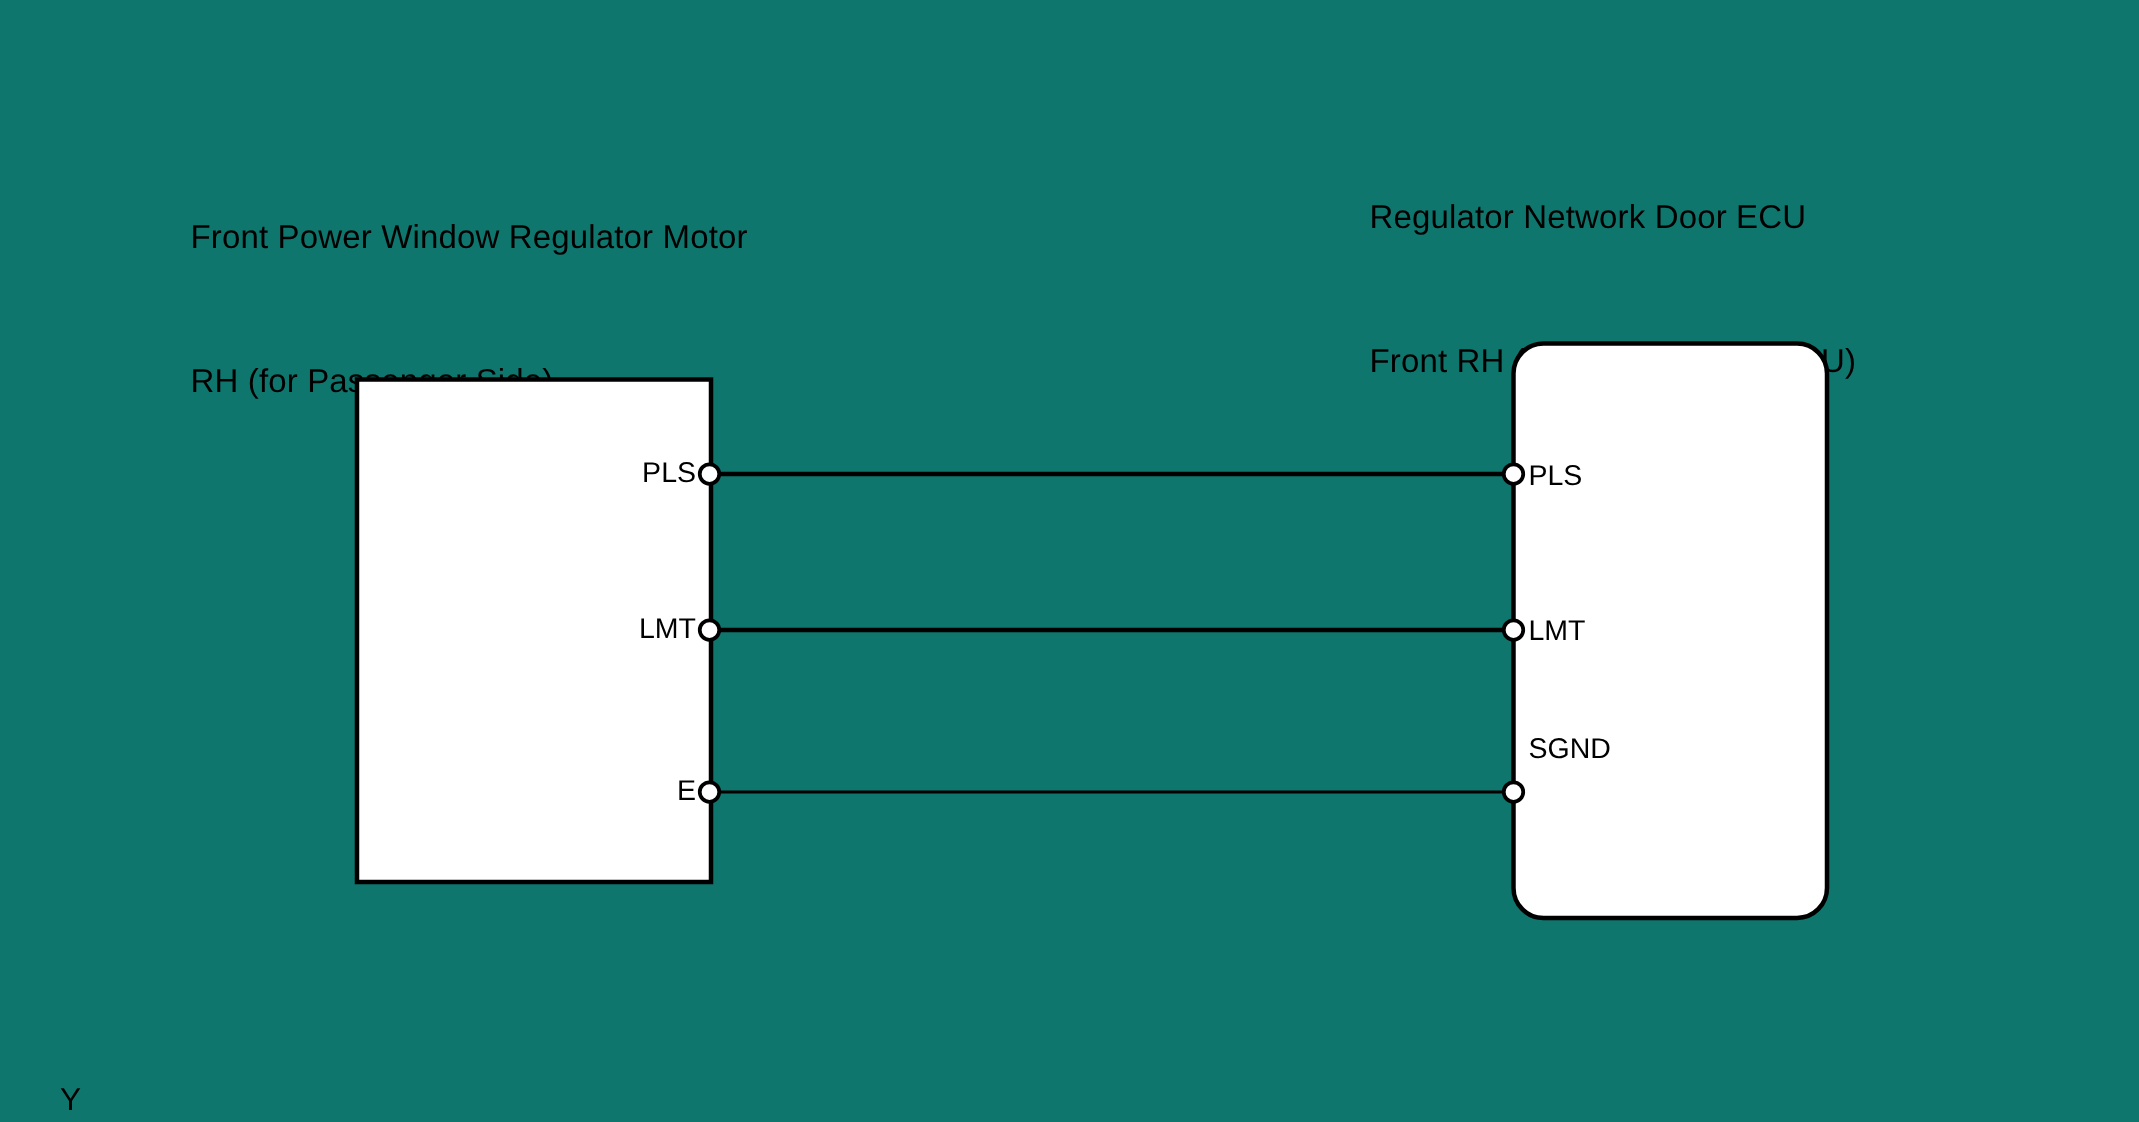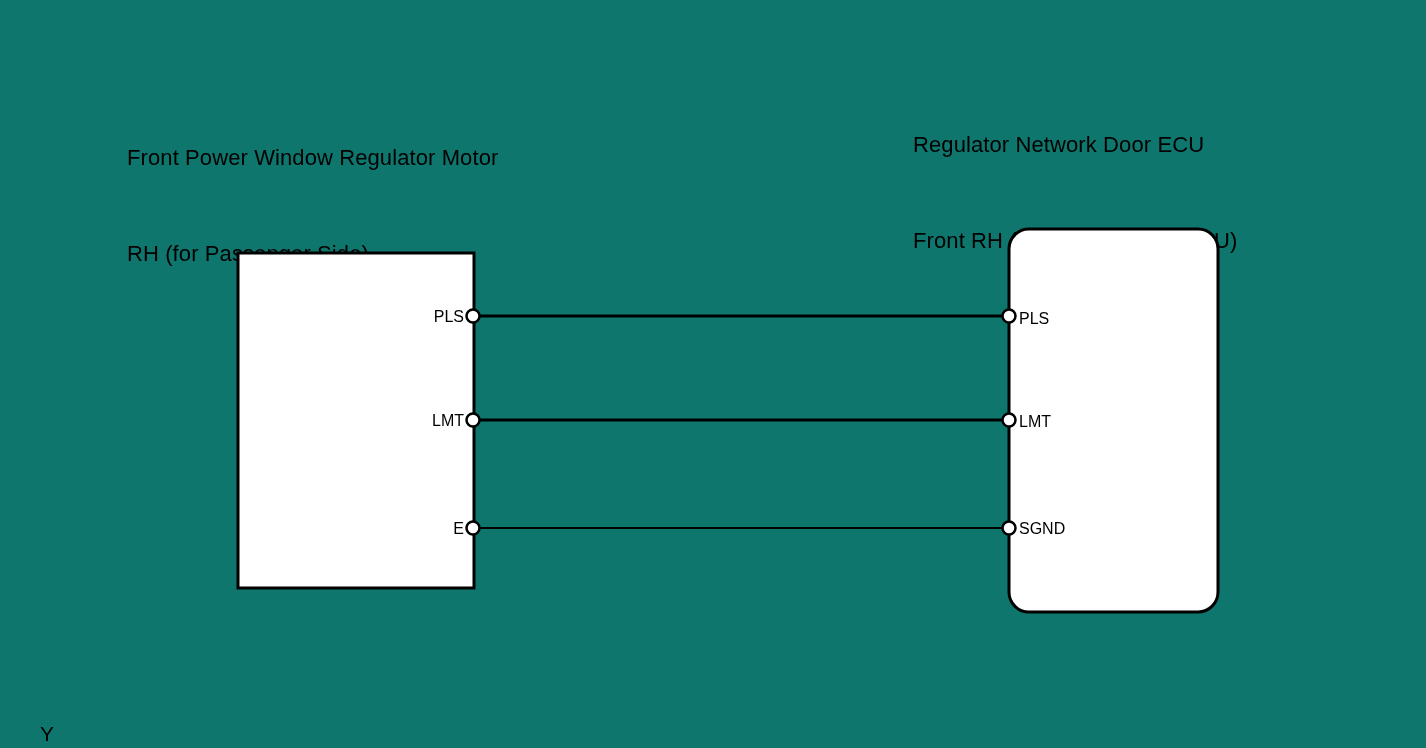--- a/index.html
+++ b/index.html
@@ -45,21 +45,21 @@
     position: absolute;
     left: 0;
     top: 0;
     width: 1426px;
     height: 748px;
   }
 
   
   .pin-label {
     position: absolute;
-    font-size: 16px;
+    font-size: 19px;
     line-height: 23px;
     color: #000000;
     white-space: pre;
   }
   .pin-label.left-side {
     text-align: right;
     transform: translate(-100%, -50%);
   }
   .pin-label.right-side {
     text-align: left;
@@ -111,17 +111,17 @@
     <circle cx="1009" cy="420" r="6.5" fill="#ffffff" stroke="#000000" stroke-width="2.5"></circle>
     <circle cx="1009" cy="528" r="6.5" fill="#ffffff" stroke="#000000" stroke-width="2.5"></circle>
   </svg>
 
   <div class="pin-label left-side" style="left:464px; top:316px;">PLS</div>
   <div class="pin-label left-side" style="left:464px; top:420px;">LMT</div>
   <div class="pin-label left-side" style="left:464px; top:528px;">E</div>
 
   <div class="pin-label right-side" style="left:1019px; top:318px;">PLS</div>
   <div class="pin-label right-side" style="left:1019px; top:421px;">LMT</div>
-  <div class="pin-label right-side" style="left:1019px; top:528px;">SGND</div>
+  <div class="pin-label right-side" style="left:1019px; top:500px;">SGND</div>
 
   <div id="corner-mark">Y</div>
 
 </div>
 
 </body></html>

